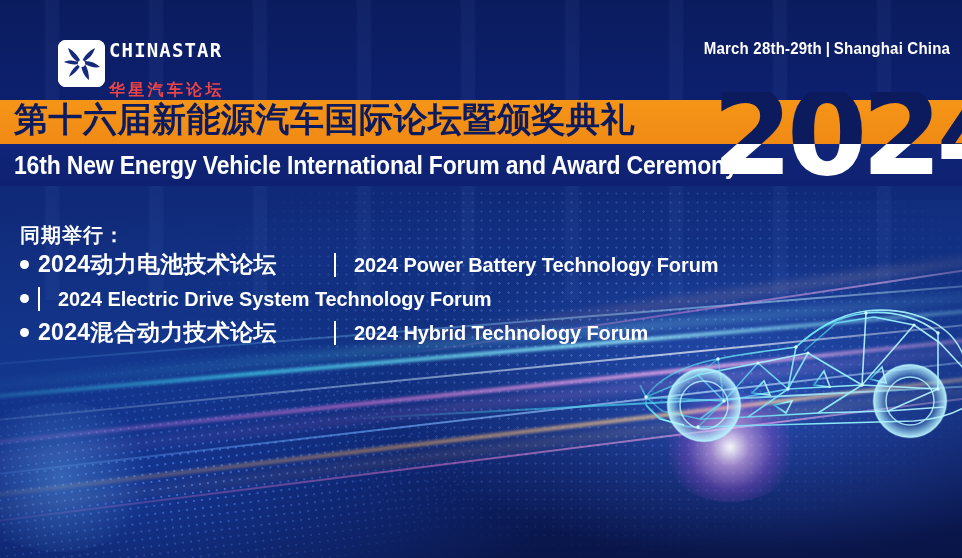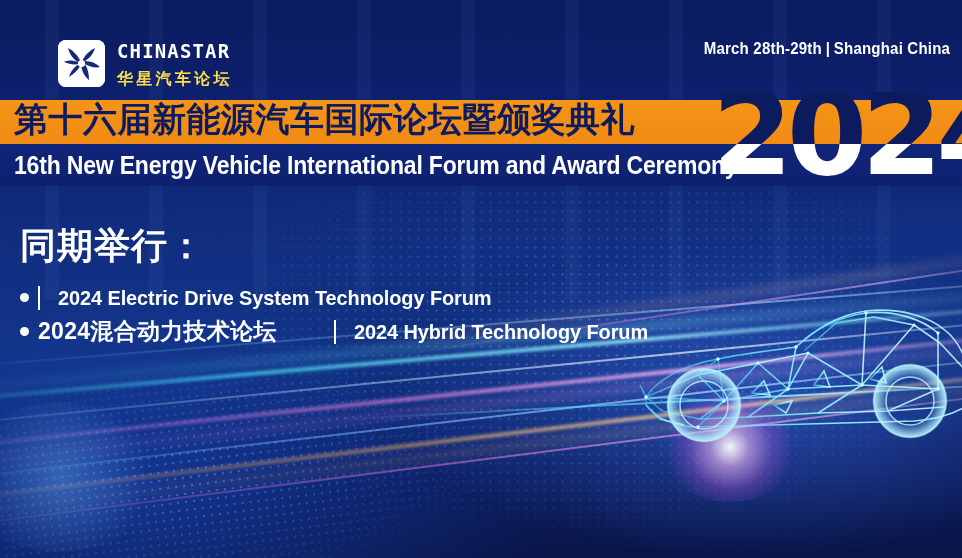--- a/index.html
+++ b/index.html
@@ -61,35 +61,35 @@
   }
   .streak.thick{height:4px;filter:blur(1.4px);}
   .streak.soft{height:7px;filter:blur(5px);opacity:.5;}
 
   
   .bloom{position:absolute;border-radius:50%;pointer-events:none;}
 
   
   .logo-block{
     position:absolute;left:14px;top:40px;
-    display:flex;align-items:center;gap:12px;padding-left:44px;
+    display:flex;align-items:flex-start;gap:4px;padding-left:44px;
   }
   .logo-mark{
     width:47px;height:47px;border-radius:8px;background:#ffffff;
     position:relative;flex:0 0 auto;
   }
   .logo-text{display:flex;flex-direction:column;line-height:1;}
   .logo-en{
     color:#fff;font-weight:bold;font-size:20px;letter-spacing:1.2px;
     font-family:"DejaVu Sans Mono","Liberation Mono",monospace;
     transform:scaleX(.95);transform-origin:left center;
   }
   .logo-cn{
-    color:#fde047;font-size:16px;font-weight:bold;letter-spacing:3.3px;
-    margin-top:10px;
+    color:#ef4444;font-size:16px;font-weight:bold;letter-spacing:3.3px;
+    margin-top:22px;
   }
 
   .datebox{
     position:absolute;right:12px;top:40px;text-align:right;color:#fff;
     line-height:1.12;
   }
   .date-cn{font-size:22px;font-weight:bold;letter-spacing:.5px;}
   .date-cn .sep{font-weight:normal;padding:0 5px;}
   .date-en{font-size:16px;font-weight:bold;letter-spacing:.2px;
     transform:scaleX(.94);transform-origin:right center;}
@@ -139,22 +139,21 @@
   .tri{
     position:absolute;z-index:6;
     width:0;height:0;
     border-left:14px solid transparent;
     border-bottom:20px solid #ffffff;
   }
 
   
   .agenda{position:absolute;left:20px;top:222px;z-index:6;}
   .agenda-head{
-    color:#fff;font-size:36px;font-weight:bold;letter-spacing:1px;
-    margin-bottom:11px;
+    color:#fff;font-size:20px;font-weight:bold;letter-spacing:1px;
   }
   .agenda-list{list-style:none;margin:0;padding:0;}
   .agenda-row{
     display:flex;align-items:center;
     height:31px;margin-bottom:3px;color:#fff;
   }
   .bullet{
     width:9px;height:9px;border-radius:50%;background:#fff;
     margin-right:9px;flex:0 0 auto;
   }
@@ -307,20 +306,26 @@
     <div class="clip-bot">
       <div class="year-txt year-bot">2024</div>
     </div>
   </div>
 
   <div class="agenda">
     <div class="agenda-head">同期举行：</div>
     <ul class="agenda-list">
       <li class="agenda-row">
         <span class="bullet"></span>
+        <span class="row-cn">2024动力电池技术论坛</span>
+        <span class="row-bar"></span>
+        <span class="row-en">2024 Power Battery Technology Forum</span>
+      </li>
+      <li class="agenda-row">
+        <span class="bullet"></span>
         <span class="row-bar"></span>
         <span class="row-en">2024 Electric Drive System Technology Forum</span>
       </li>
       <li class="agenda-row">
         <span class="bullet"></span>
         <span class="row-cn">2024混合动力技术论坛</span>
         <span class="row-bar"></span>
         <span class="row-en">2024 Hybrid Technology Forum</span>
       </li>
     </ul>

